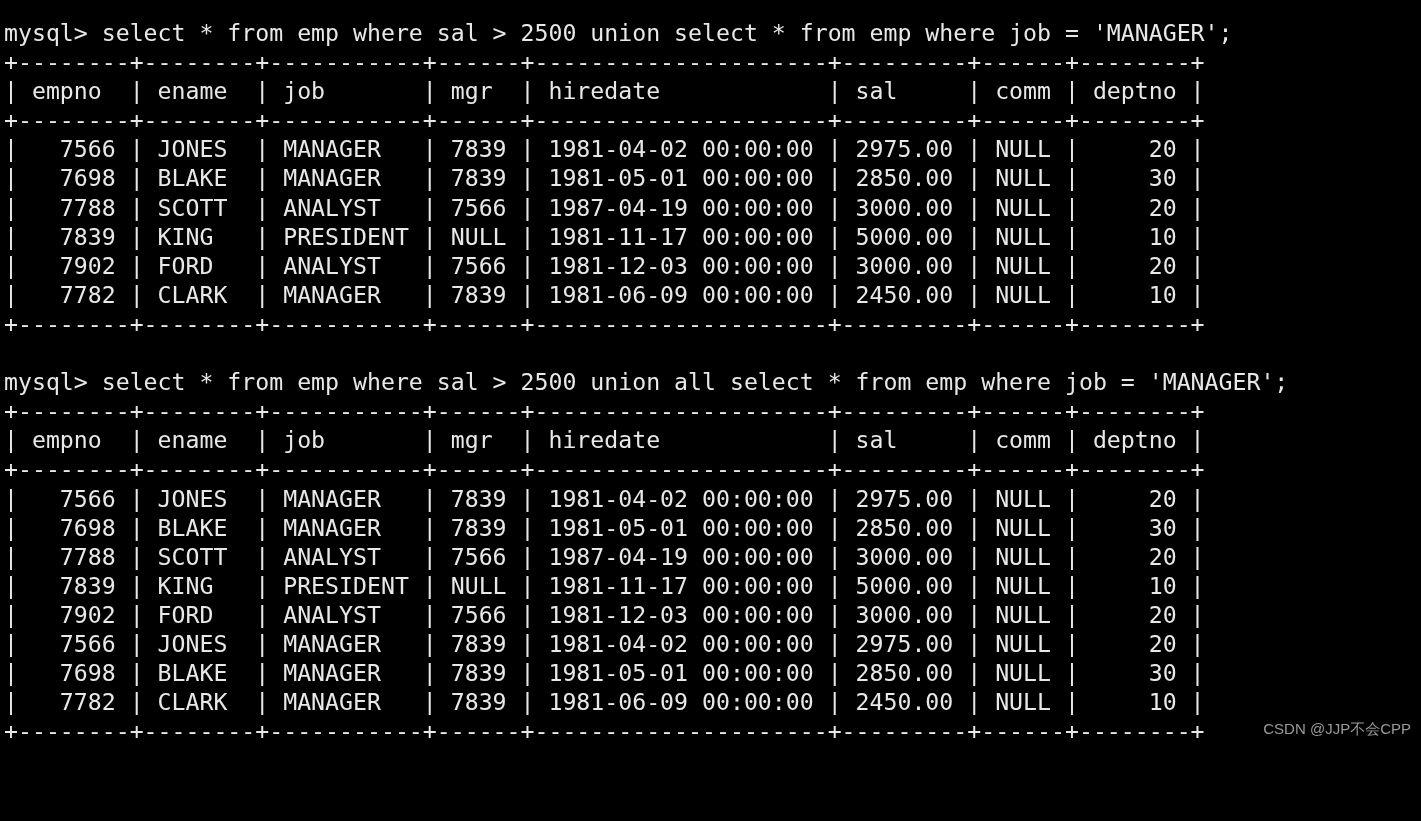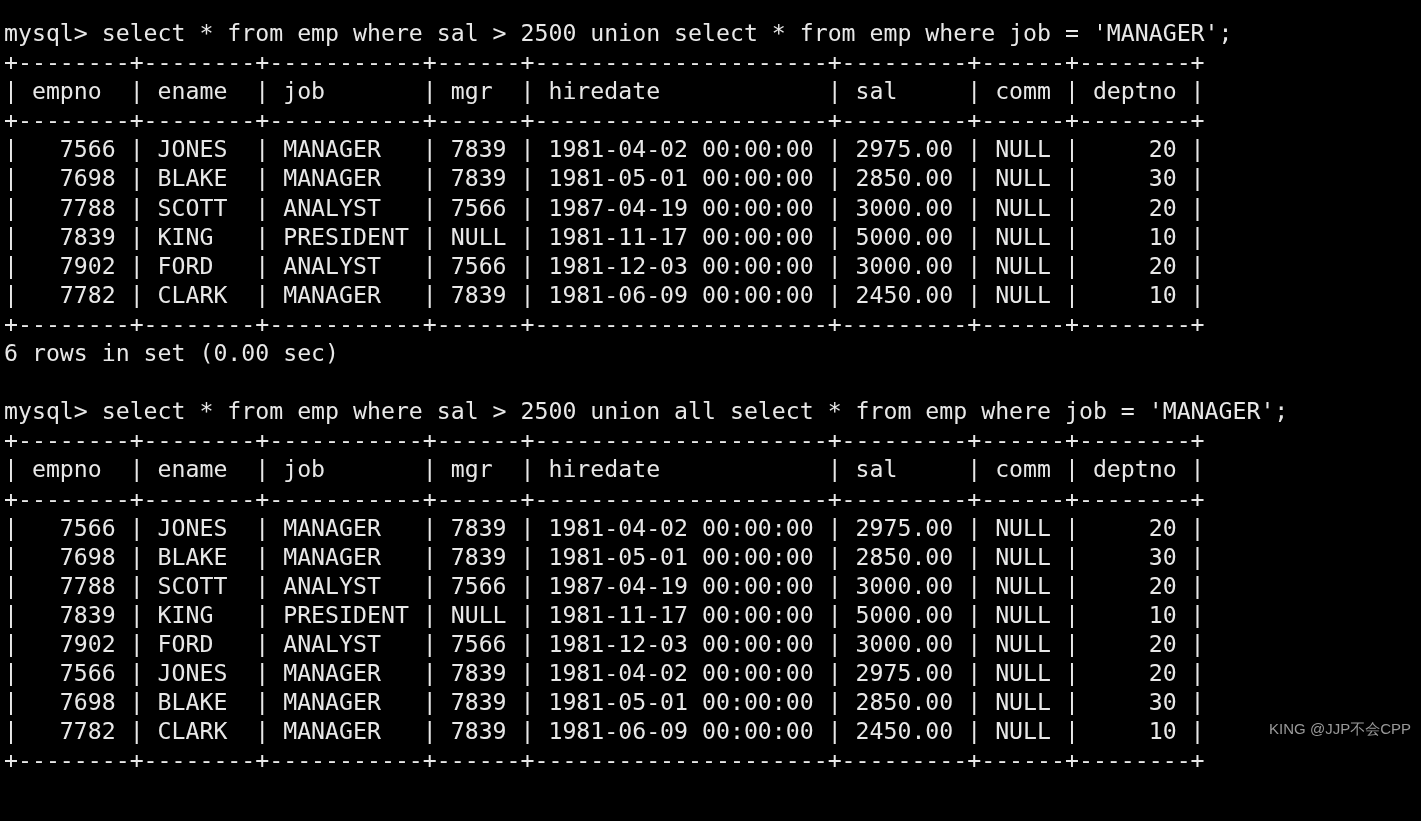--- a/index.html
+++ b/index.html
@@ -55,32 +55,31 @@
   <div class="line">+--------+--------+-----------+------+---------------------+---------+------+--------+</div>
   <div class="line">| empno  | ename  | job       | mgr  | hiredate            | sal     | comm | deptno |</div>
   <div class="line">+--------+--------+-----------+------+---------------------+---------+------+--------+</div>
   <div class="line">|   7566 | JONES  | MANAGER   | 7839 | 1981-04-02 00:00:00 | 2975.00 | NULL |     20 |</div>
   <div class="line">|   7698 | BLAKE  | MANAGER   | 7839 | 1981-05-01 00:00:00 | 2850.00 | NULL |     30 |</div>
   <div class="line">|   7788 | SCOTT  | ANALYST   | 7566 | 1987-04-19 00:00:00 | 3000.00 | NULL |     20 |</div>
   <div class="line">|   7839 | KING   | PRESIDENT | NULL | 1981-11-17 00:00:00 | 5000.00 | NULL |     10 |</div>
   <div class="line">|   7902 | FORD   | ANALYST   | 7566 | 1981-12-03 00:00:00 | 3000.00 | NULL |     20 |</div>
   <div class="line">|   7782 | CLARK  | MANAGER   | 7839 | 1981-06-09 00:00:00 | 2450.00 | NULL |     10 |</div>
   <div class="line">+--------+--------+-----------+------+---------------------+---------+------+--------+</div>
-  <div class="line">6 rows in set (0.00 sec)</div>
 
   <div class="line blank">&nbsp;</div>
 
   <div class="line">mysql&gt; select * from emp where sal &gt; 2500 union all select * from emp where job = 'MANAGER';</div>
   <div class="line">+--------+--------+-----------+------+---------------------+---------+------+--------+</div>
   <div class="line">| empno  | ename  | job       | mgr  | hiredate            | sal     | comm | deptno |</div>
   <div class="line">+--------+--------+-----------+------+---------------------+---------+------+--------+</div>
   <div class="line">|   7566 | JONES  | MANAGER   | 7839 | 1981-04-02 00:00:00 | 2975.00 | NULL |     20 |</div>
   <div class="line">|   7698 | BLAKE  | MANAGER   | 7839 | 1981-05-01 00:00:00 | 2850.00 | NULL |     30 |</div>
   <div class="line">|   7788 | SCOTT  | ANALYST   | 7566 | 1987-04-19 00:00:00 | 3000.00 | NULL |     20 |</div>
   <div class="line">|   7839 | KING   | PRESIDENT | NULL | 1981-11-17 00:00:00 | 5000.00 | NULL |     10 |</div>
   <div class="line">|   7902 | FORD   | ANALYST   | 7566 | 1981-12-03 00:00:00 | 3000.00 | NULL |     20 |</div>
   <div class="line">|   7566 | JONES  | MANAGER   | 7839 | 1981-04-02 00:00:00 | 2975.00 | NULL |     20 |</div>
   <div class="line">|   7698 | BLAKE  | MANAGER   | 7839 | 1981-05-01 00:00:00 | 2850.00 | NULL |     30 |</div>
   <div class="line">|   7782 | CLARK  | MANAGER   | 7839 | 1981-06-09 00:00:00 | 2450.00 | NULL |     10 |</div>
   <div class="line">+--------+--------+-----------+------+---------------------+---------+------+--------+</div>
 
-  <div class="watermark">KING @JJP不会CPP</div>
+  <div class="watermark">CSDN @JJP不会CPP</div>
 </div>
 
 </body></html>

